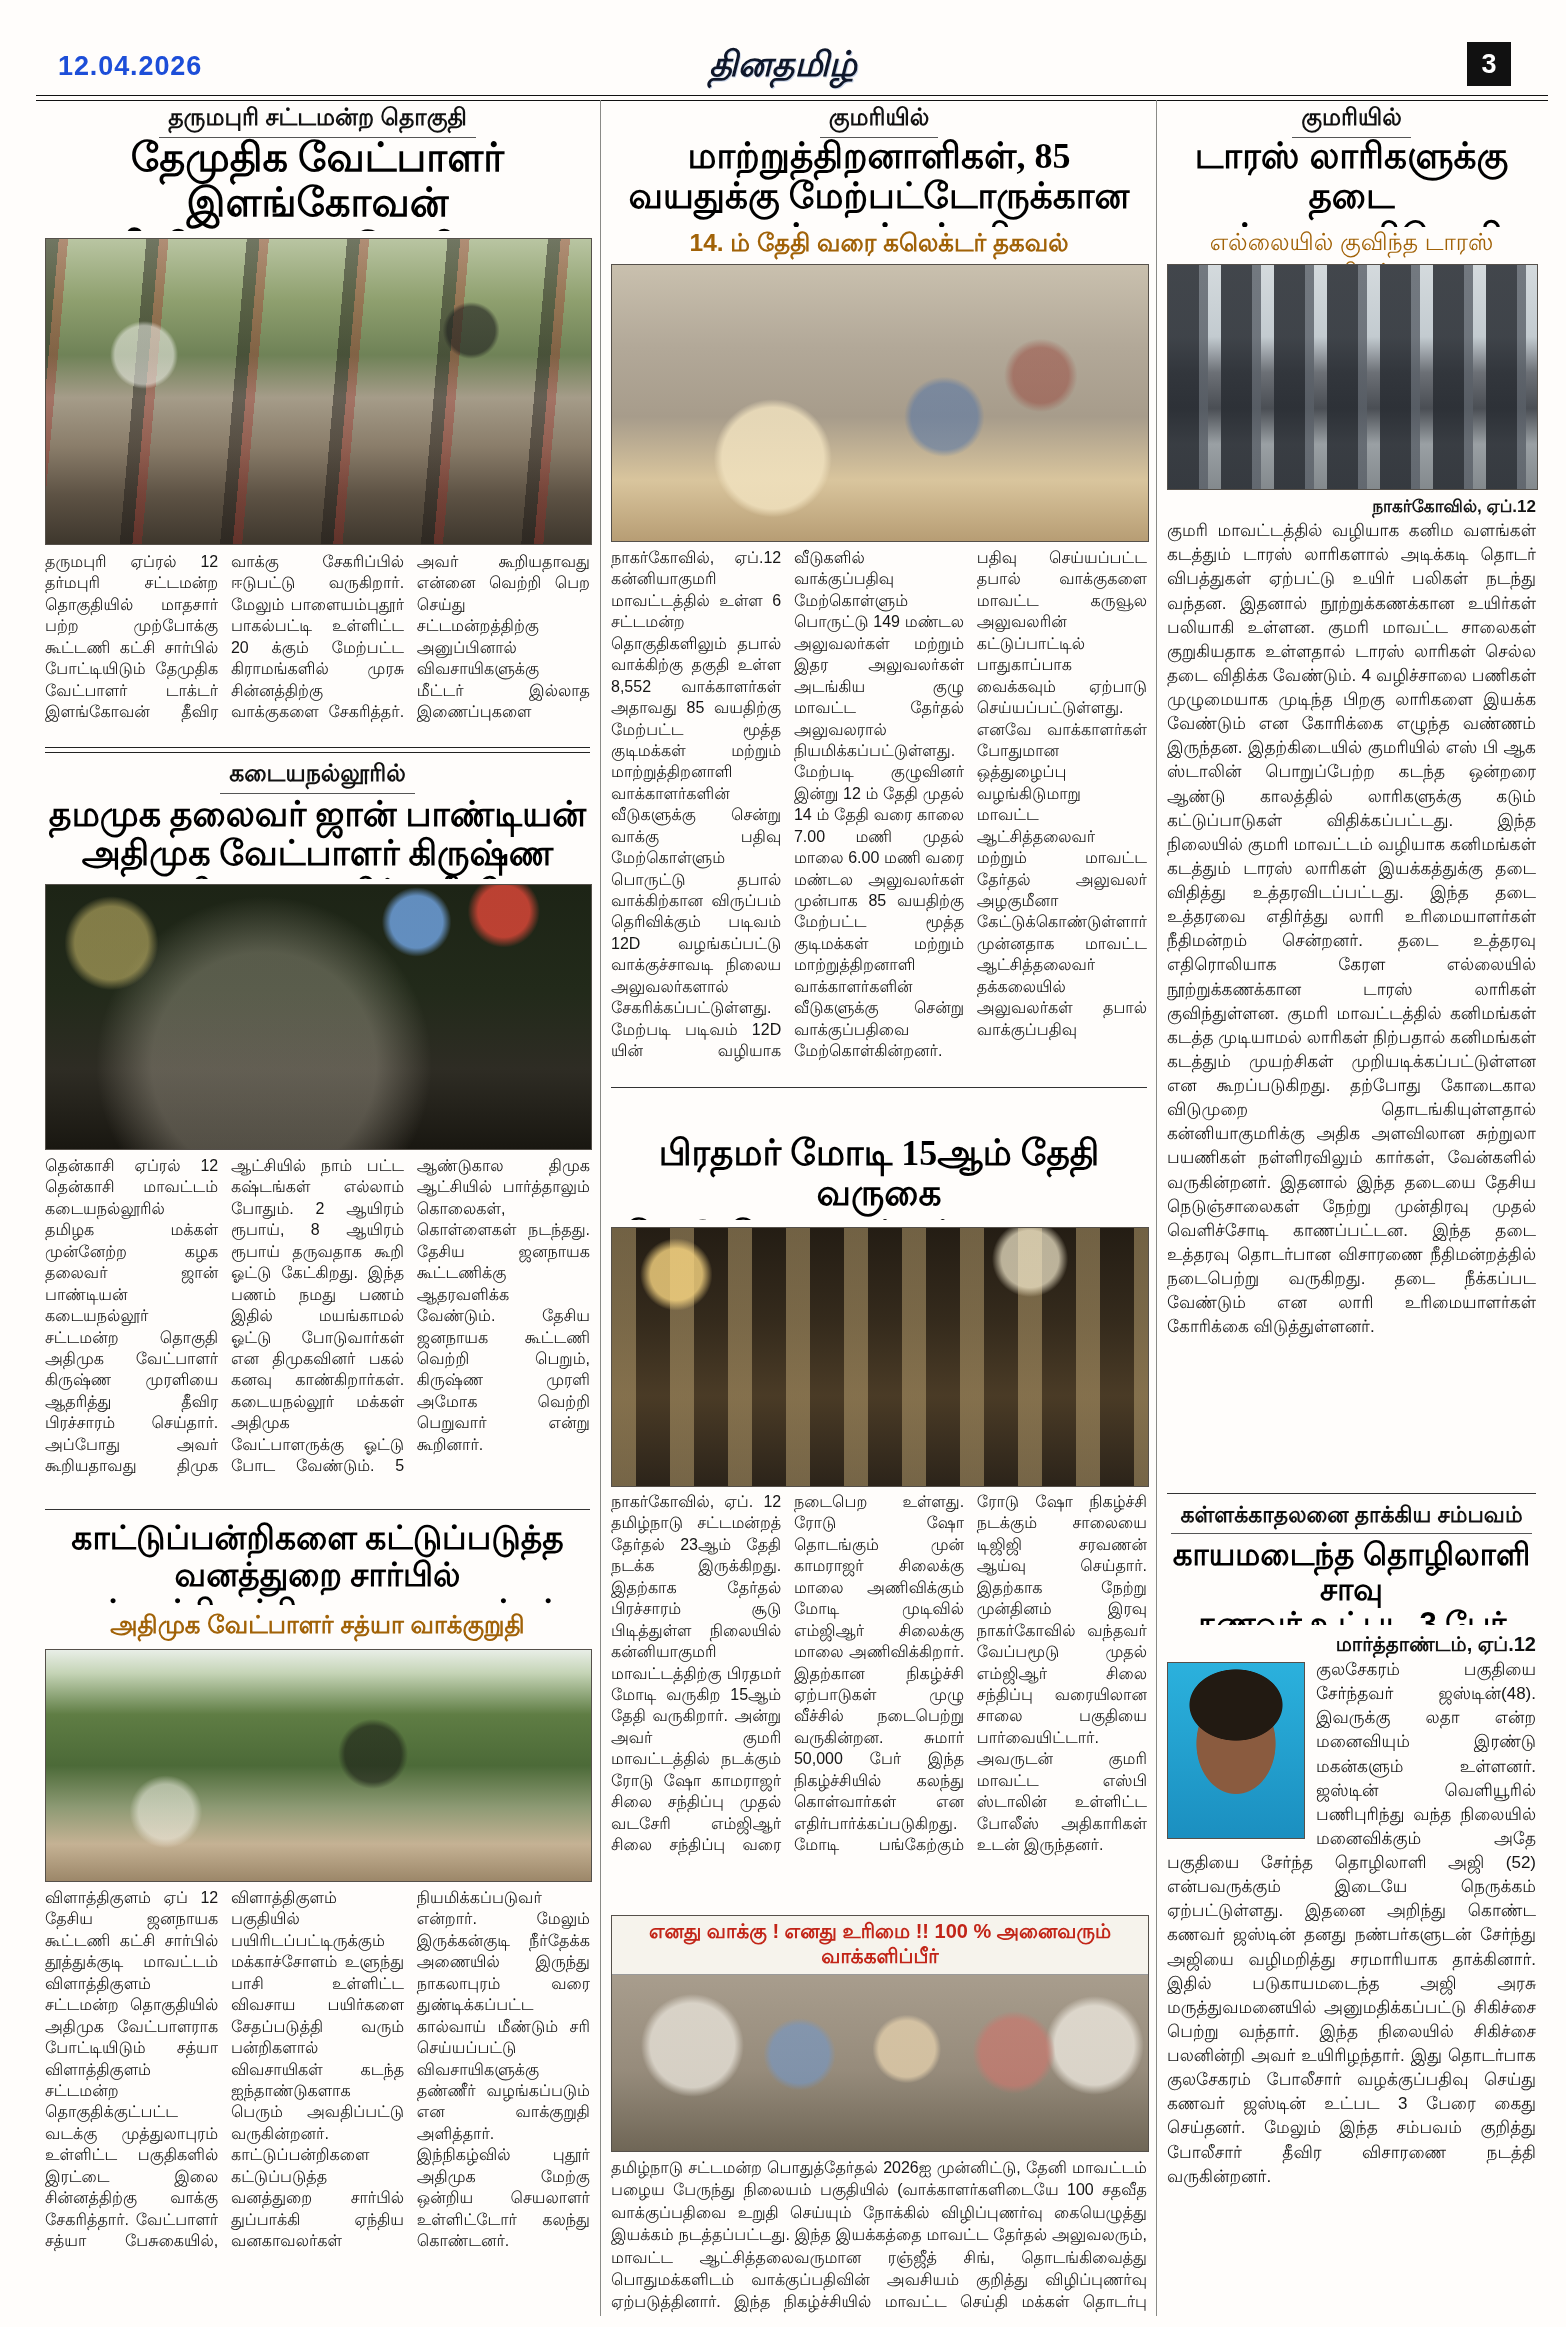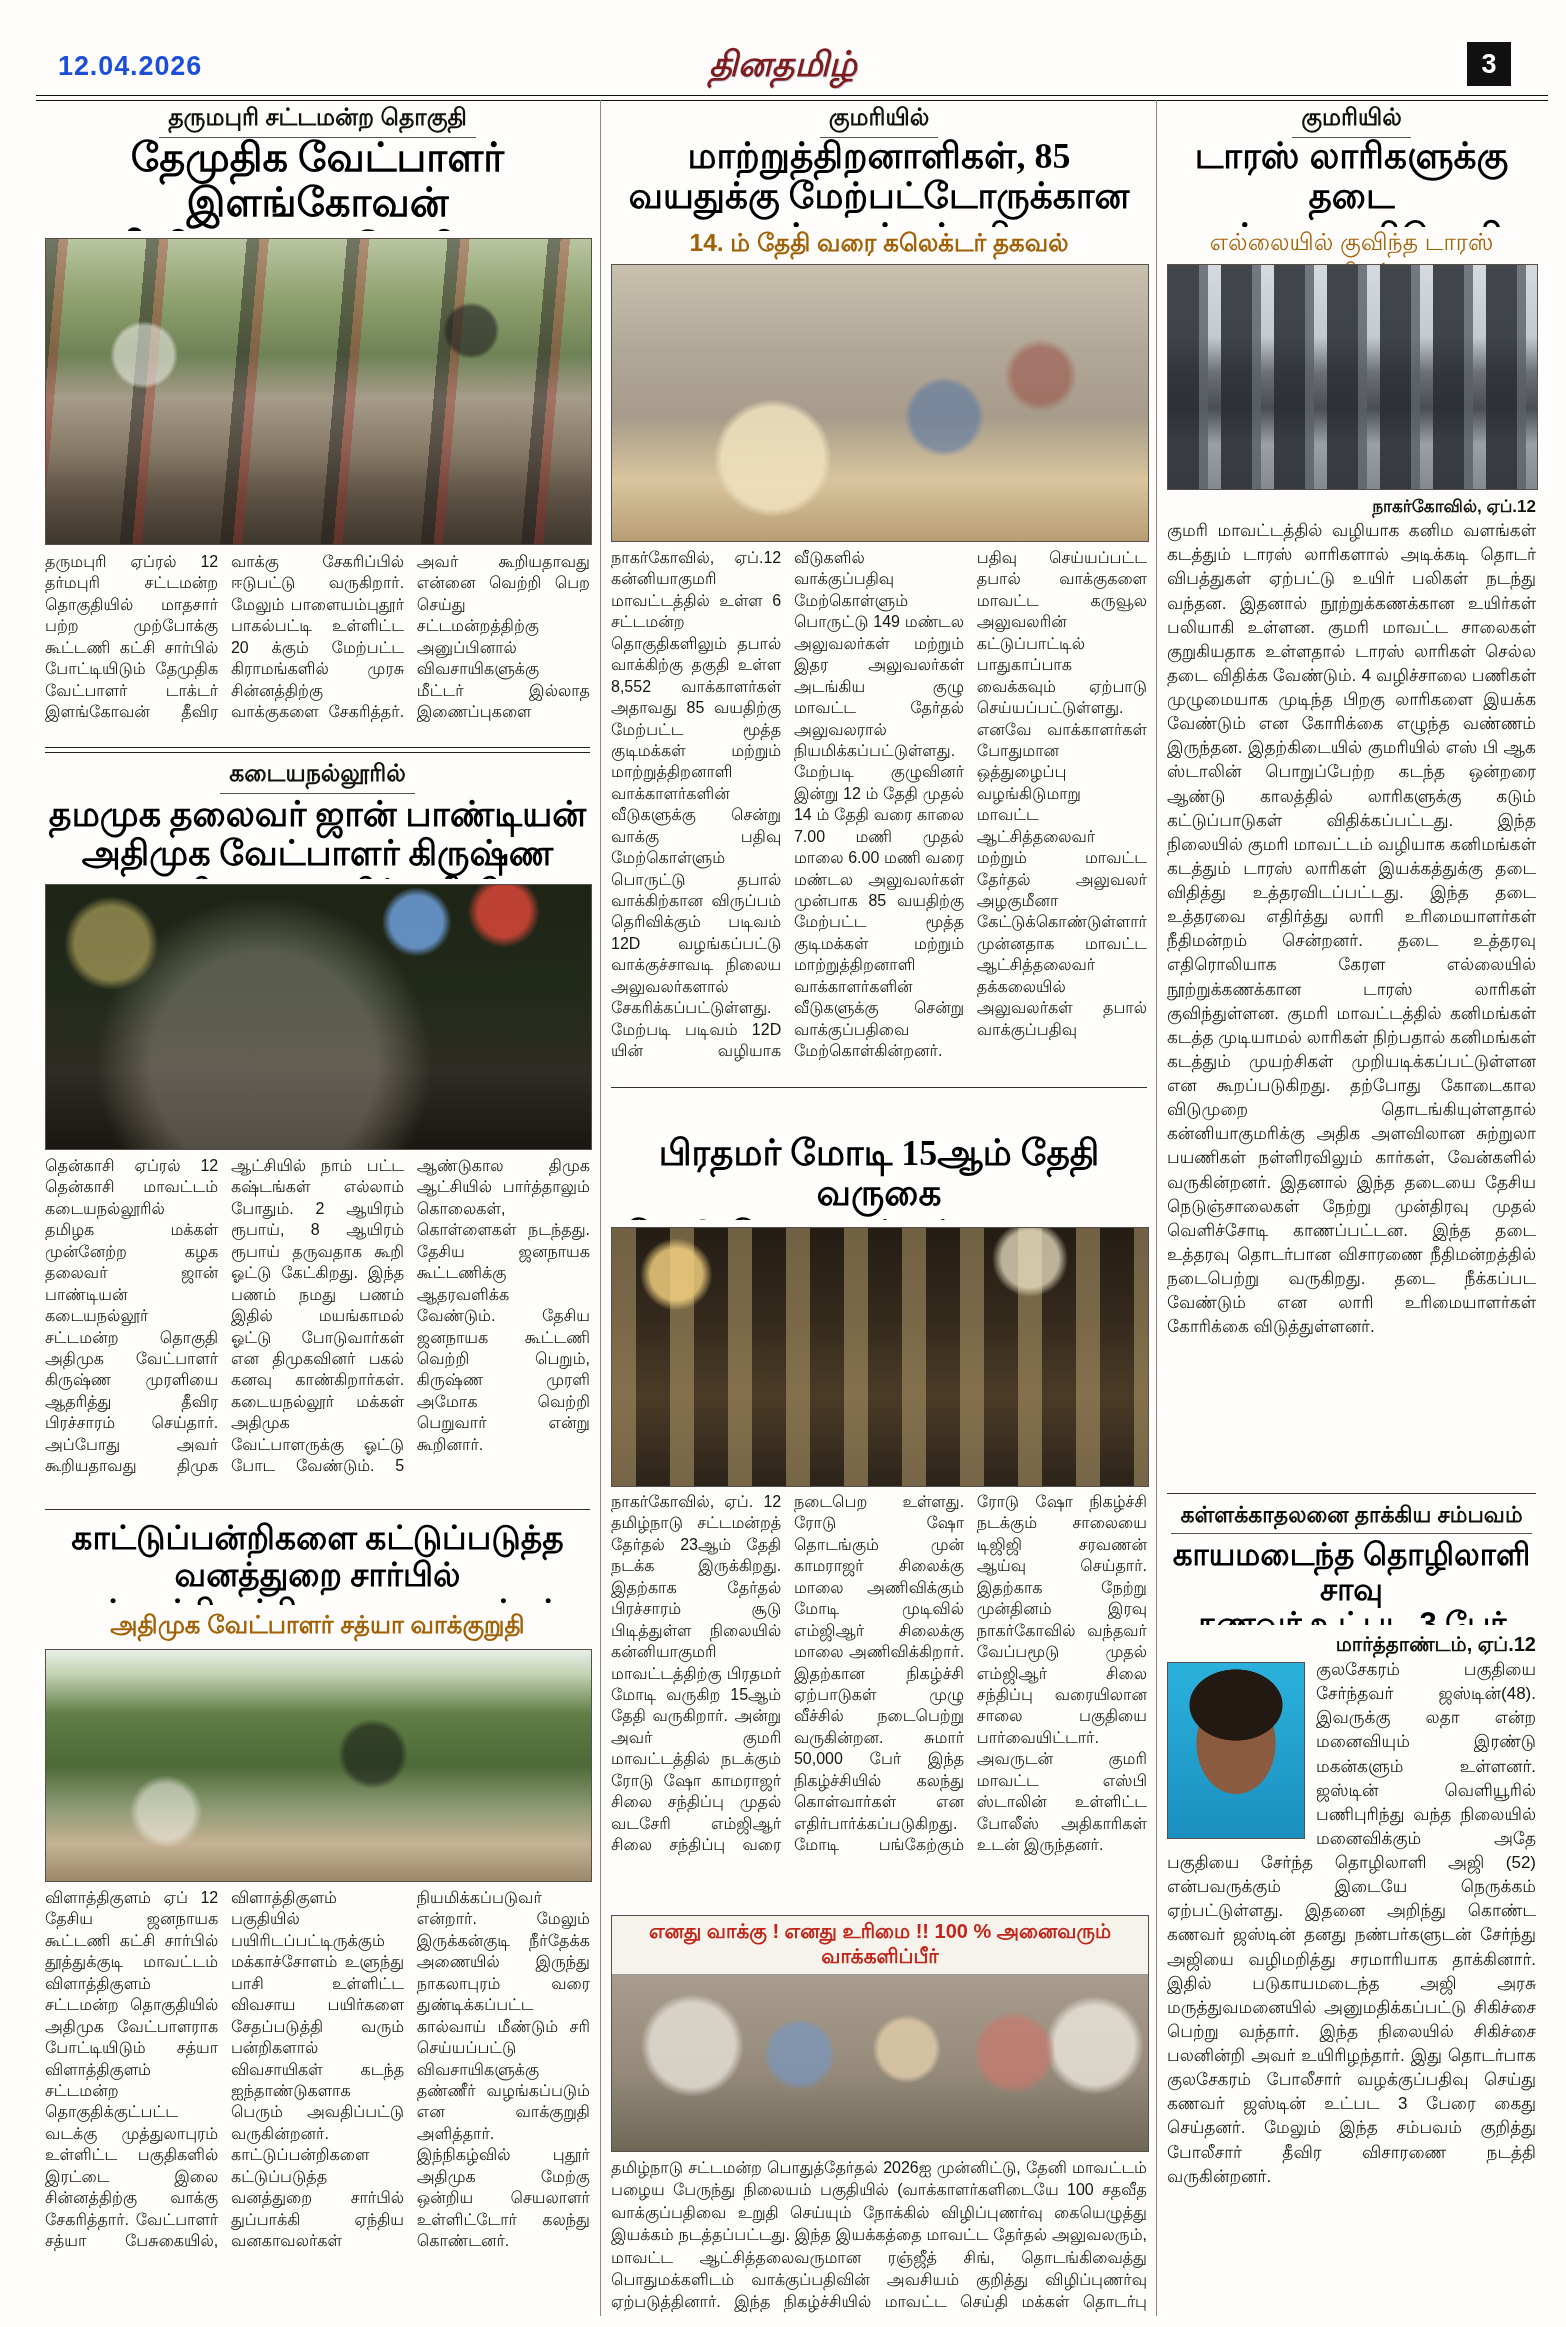--- a/index.html
+++ b/index.html
@@ -1,21 +1,21 @@
 <!DOCTYPE html>
 <html style="font-size:14.5px"><head>
 <meta charset="utf-8">
 <style>
   html,body{margin:0;padding:0;background:#e8e8e4;}
   .page{position:relative;width:1566px;height:2327px;background:#fffdfb;margin:0 auto;
         font-family:"Liberation Sans","DejaVu Sans",sans-serif;color:#111;overflow:hidden;}
   
   .hdr-date{position:absolute;left:58px;top:51px;font-size:27px;font-weight:bold;letter-spacing:0.9px;color:#1d4ed8;}
   .hdr-masthead{position:absolute;left:0;right:0;top:45px;text-align:center;font-size:35px;font-weight:bold;
-        font-style:italic;color:#7f1d1d;font-family:"Liberation Serif",serif;text-shadow:0.9px 0.9px 0 #c9d4e8;}
+        font-style:italic;color:#0f172a;font-family:"Liberation Serif",serif;text-shadow:0.9px 0.9px 0 #c9d4e8;}
   .hdr-pageno{position:absolute;left:1467px;top:42px;width:44px;height:44px;background:#111;color:#fff;
         font-size:27px;font-weight:bold;text-align:center;line-height:44px;}
   .hdr-rule{position:absolute;left:36px;right:18px;top:95px;height:3.6px;border-top:1.8px solid #111;border-bottom:0.9px solid #111;}
   
   .vrule{position:absolute;top:100px;bottom:11px;width:0.9px;background:#8a8a86;}
   .hrule{position:absolute;height:0.9px;background:#333;}
   .drule{position:absolute;height:3.6px;border-top:0.9px solid #222;border-bottom:0.9px solid #222;}
   
   .abs{position:absolute;overflow:hidden;}
   .kicker{text-align:center;font-weight:bold;font-size:23.6px;color:#111;}

